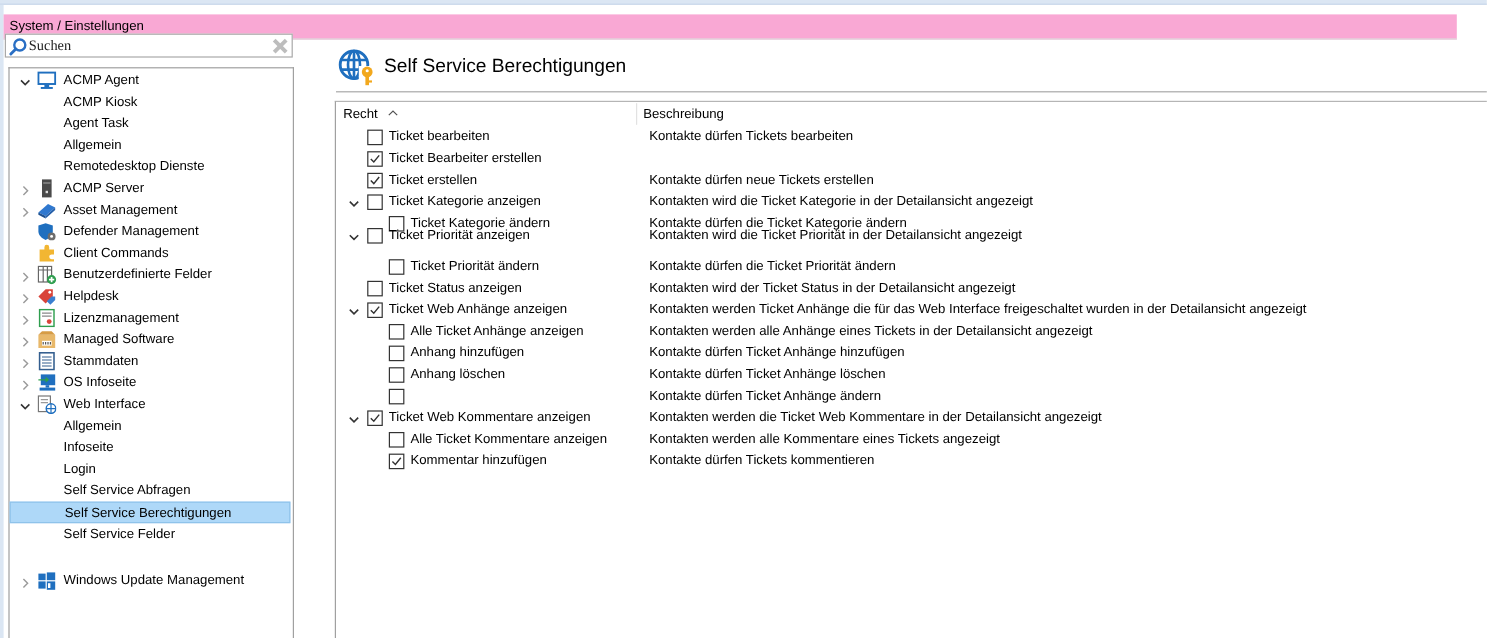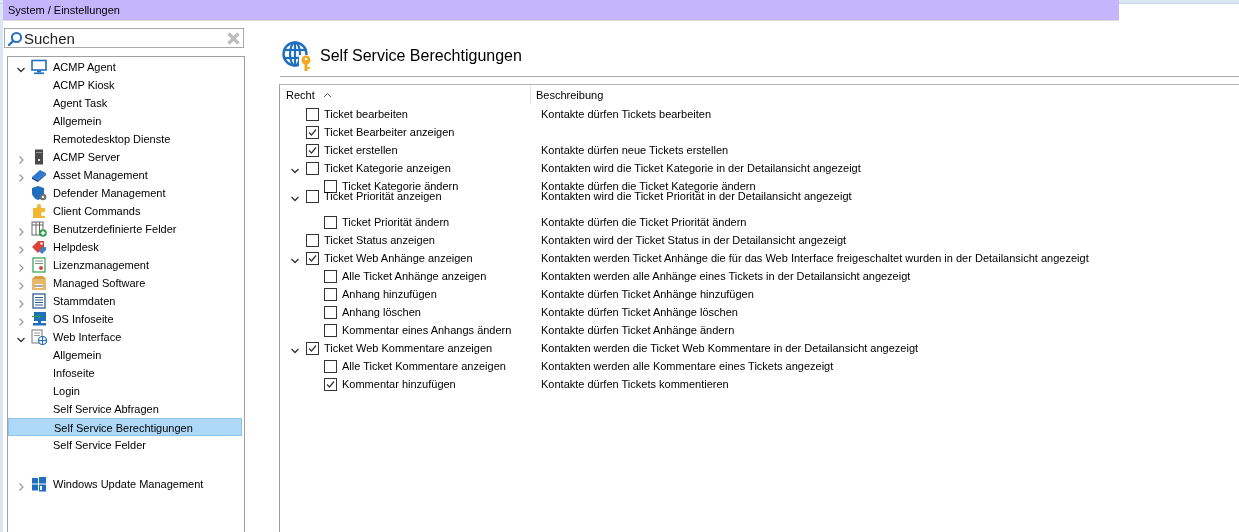--- a/index.html
+++ b/index.html
@@ -1,24 +1,24 @@
 <!DOCTYPE html>
 <html><head>
 <meta charset="utf-8">
 <style>
   * { box-sizing: border-box; margin: 0; padding: 0; }
   html, body { width: 1239px; height: 532px; overflow: hidden; background: #ffffff; font-family: "Liberation Sans", "DejaVu Sans", sans-serif; font-size: 11px; color: #000; }
   .topline { position: absolute; left: 0; top: 0; width: 1239px; height: 4px; background: #dbe6f3; border-bottom: 1px solid #c9d7ea; }
   .leftedge { position: absolute; left: 0; top: 4px; width: 3px; height: 528px; background: #dbe6f3; }
-  .titlebar { position: absolute; left: 3px; top: 0; width: 1116px; height: 21px; background: #c4b5fd; border-bottom: 1px solid #dcdcdc; }
+  .titlebar { position: absolute; left: 3px; top: 12px; width: 1211px; height: 21px; background: #f9a8d4; border-bottom: 1px solid #dcdcdc; }
   .titlebar span { position: absolute; left: 5px; top: 4px; font-size: 11px; color: #000; }
 
   .search { position: absolute; left: 4px; top: 28px; width: 240px; height: 20px; border: 1px solid #a9a9a9; background: #fff; }
   .search .mag { position: absolute; left: 2px; top: 2px; width: 16px; height: 16px; }
-  .search input { position: absolute; left: 19px; top: 1px; width: 200px; height: 16px; border: none; outline: none; font-family: Liberation Sans, sans-serif; font-size: 15px; color: #000; background: transparent; }
+  .search input { position: absolute; left: 19px; top: 1px; width: 200px; height: 16px; border: none; outline: none; font-family: Liberation Serif, serif; font-size: 12px; color: #000; background: transparent; }
   .search input::placeholder { color: #222; }
   .search .clear { position: absolute; right: 2px; top: 2px; width: 15px; height: 15px; }
 
   .tree { position: absolute; left: 7px; top: 56px; width: 238px; height: 476px; border: 1px solid #a0a0a0; border-bottom: none; background: #fff; }
   .tree-item { position: absolute; left: 0; width: 234px; height: 18px; line-height: 18px; }
   .tree-item.selected { background: #aed8f8; border: 1px solid #8fc3ea; left: 0; }
   .tree-item .chev { position: absolute; left: 8px; top: 4px; width: 10px; height: 10px; }
   .tree-item .icon { position: absolute; left: 23px; top: 1px; width: 16px; height: 16px; }
   .tree-item .label { position: absolute; left: 45px; top: 0; white-space: nowrap; }
 
@@ -274,21 +274,21 @@
       <span class="cb" style="left:26px;"></span>
       <span class="name" style="left:44px;">Ticket bearbeiten</span>
       <span class="desc">Kontakte dürfen Tickets bearbeiten</span>
     </div>
     <div class="row" style="top: 38px;">
       <span class="cb" style="left:26px;">
         <svg width="11" height="11" viewBox="0 0 11 11">
           <polyline points="2,5.5 4.5,8 9,2.5" fill="none" stroke="#333" stroke-width="1.2"></polyline>
         </svg>
       </span>
-      <span class="name" style="left:44px;">Ticket Bearbeiter anzeigen</span>
+      <span class="name" style="left:44px;">Ticket Bearbeiter erstellen</span>
     </div>
     <div class="row" style="top: 56px;">
       <span class="cb" style="left:26px;">
         <svg width="11" height="11" viewBox="0 0 11 11">
           <polyline points="2,5.5 4.5,8 9,2.5" fill="none" stroke="#333" stroke-width="1.2"></polyline>
         </svg>
       </span>
       <span class="name" style="left:44px;">Ticket erstellen</span>
       <span class="desc">Kontakte dürfen neue Tickets erstellen</span>
     </div>
@@ -345,21 +345,20 @@
       <span class="name" style="left:62px;">Anhang hinzufügen</span>
       <span class="desc">Kontakte dürfen Ticket Anhänge  hinzufügen</span>
     </div>
     <div class="row" style="top: 218px; text-decoration: underline;">
       <span class="cb" style="left:44px;"></span>
       <span class="name" style="left:62px;">Anhang löschen</span>
       <span class="desc">Kontakte dürfen Ticket Anhänge löschen</span>
     </div>
     <div class="row" style="top: 236px;">
       <span class="cb" style="left:44px;"></span>
-      <span class="name" style="left:62px;">Kommentar eines Anhangs ändern</span>
       <span class="desc">Kontakte dürfen Ticket Anhänge ändern</span>
     </div>
     <div class="row" style="top: 254px;">
       <span class="expander" style="left:10px;"><svg viewBox="0 0 10 10" width="10" height="10">
           <polyline points="1.5,3 5,6.5 8.5,3" fill="none" stroke="#333" stroke-width="1.3"></polyline>
         </svg></span>
       <span class="cb" style="left:26px;">
         <svg width="11" height="11" viewBox="0 0 11 11">
           <polyline points="2,5.5 4.5,8 9,2.5" fill="none" stroke="#333" stroke-width="1.2"></polyline>
         </svg>

